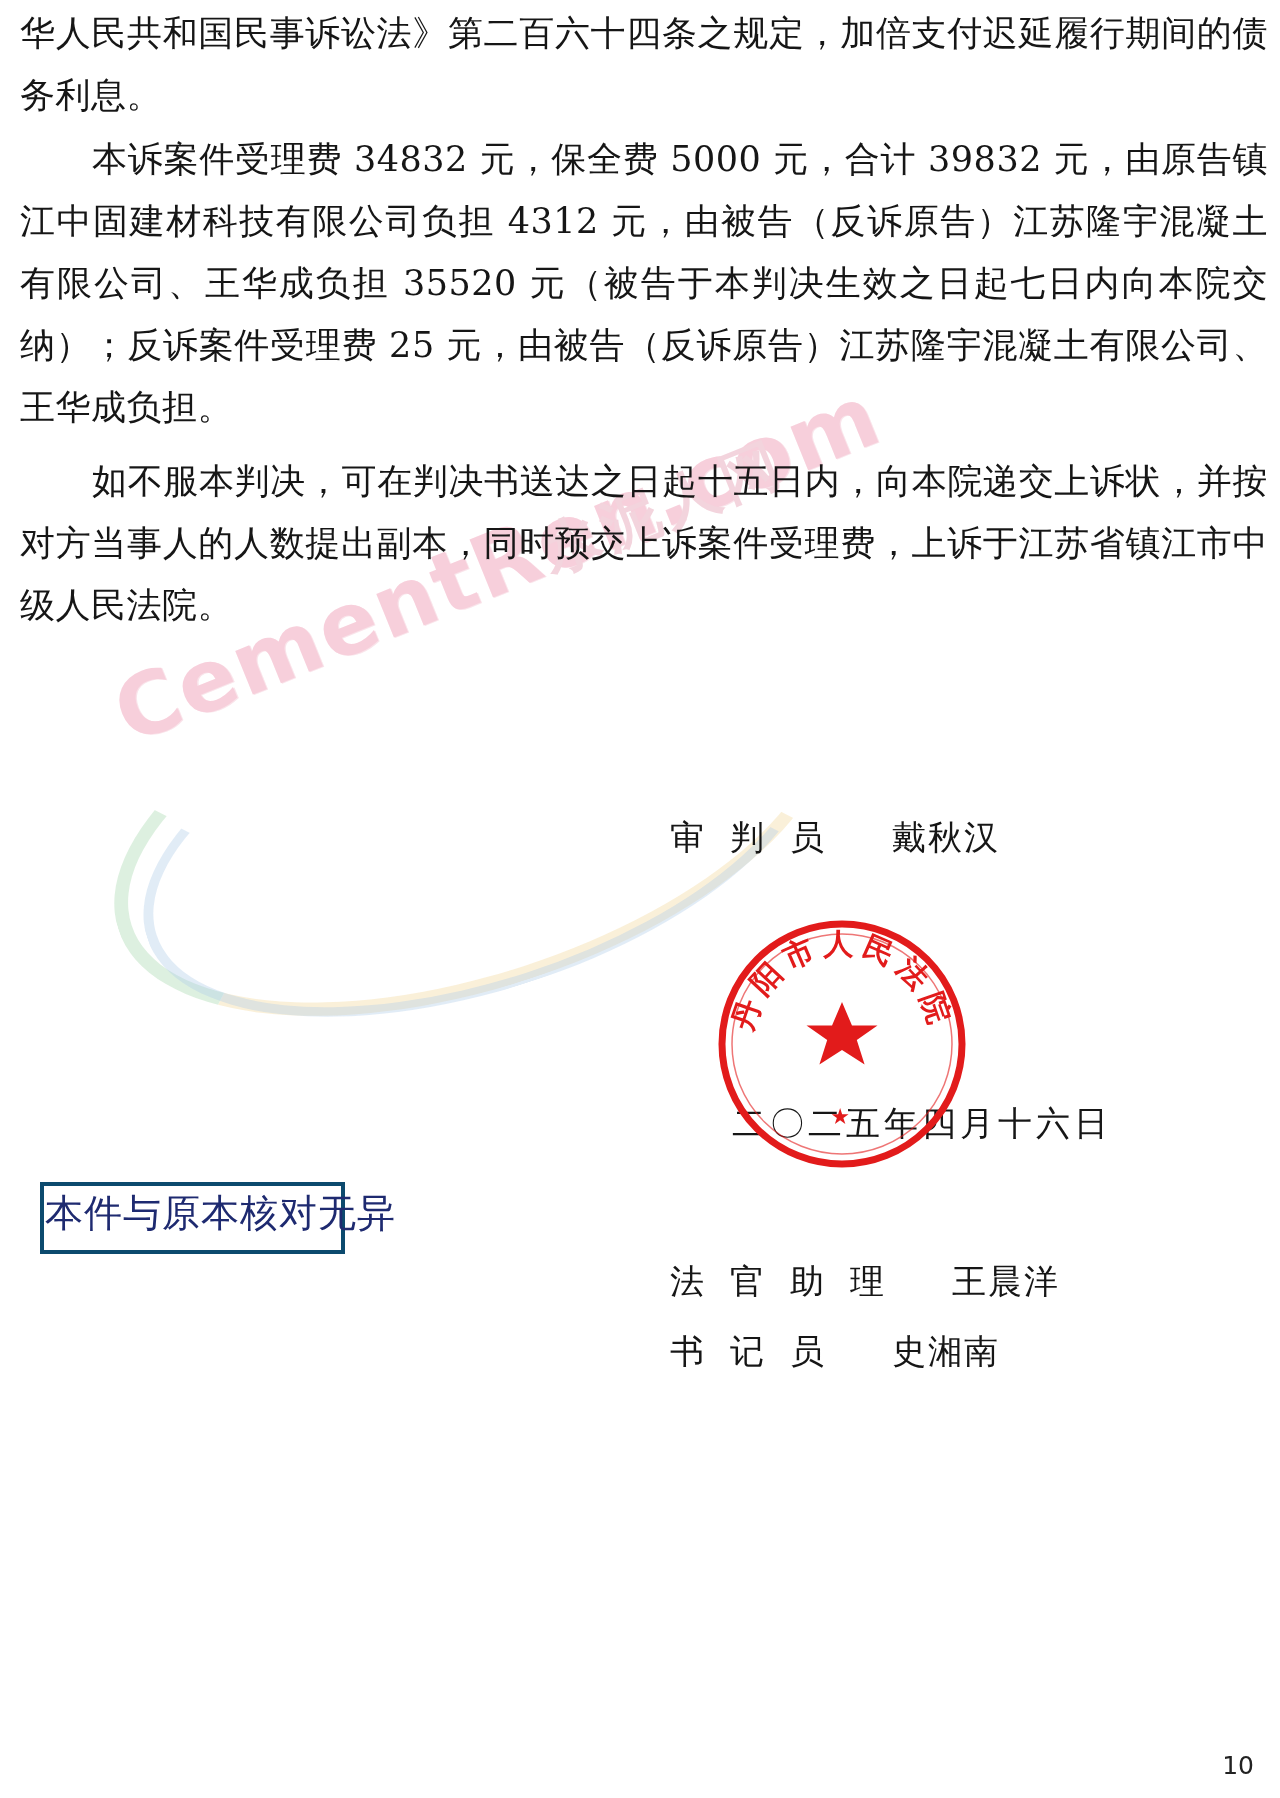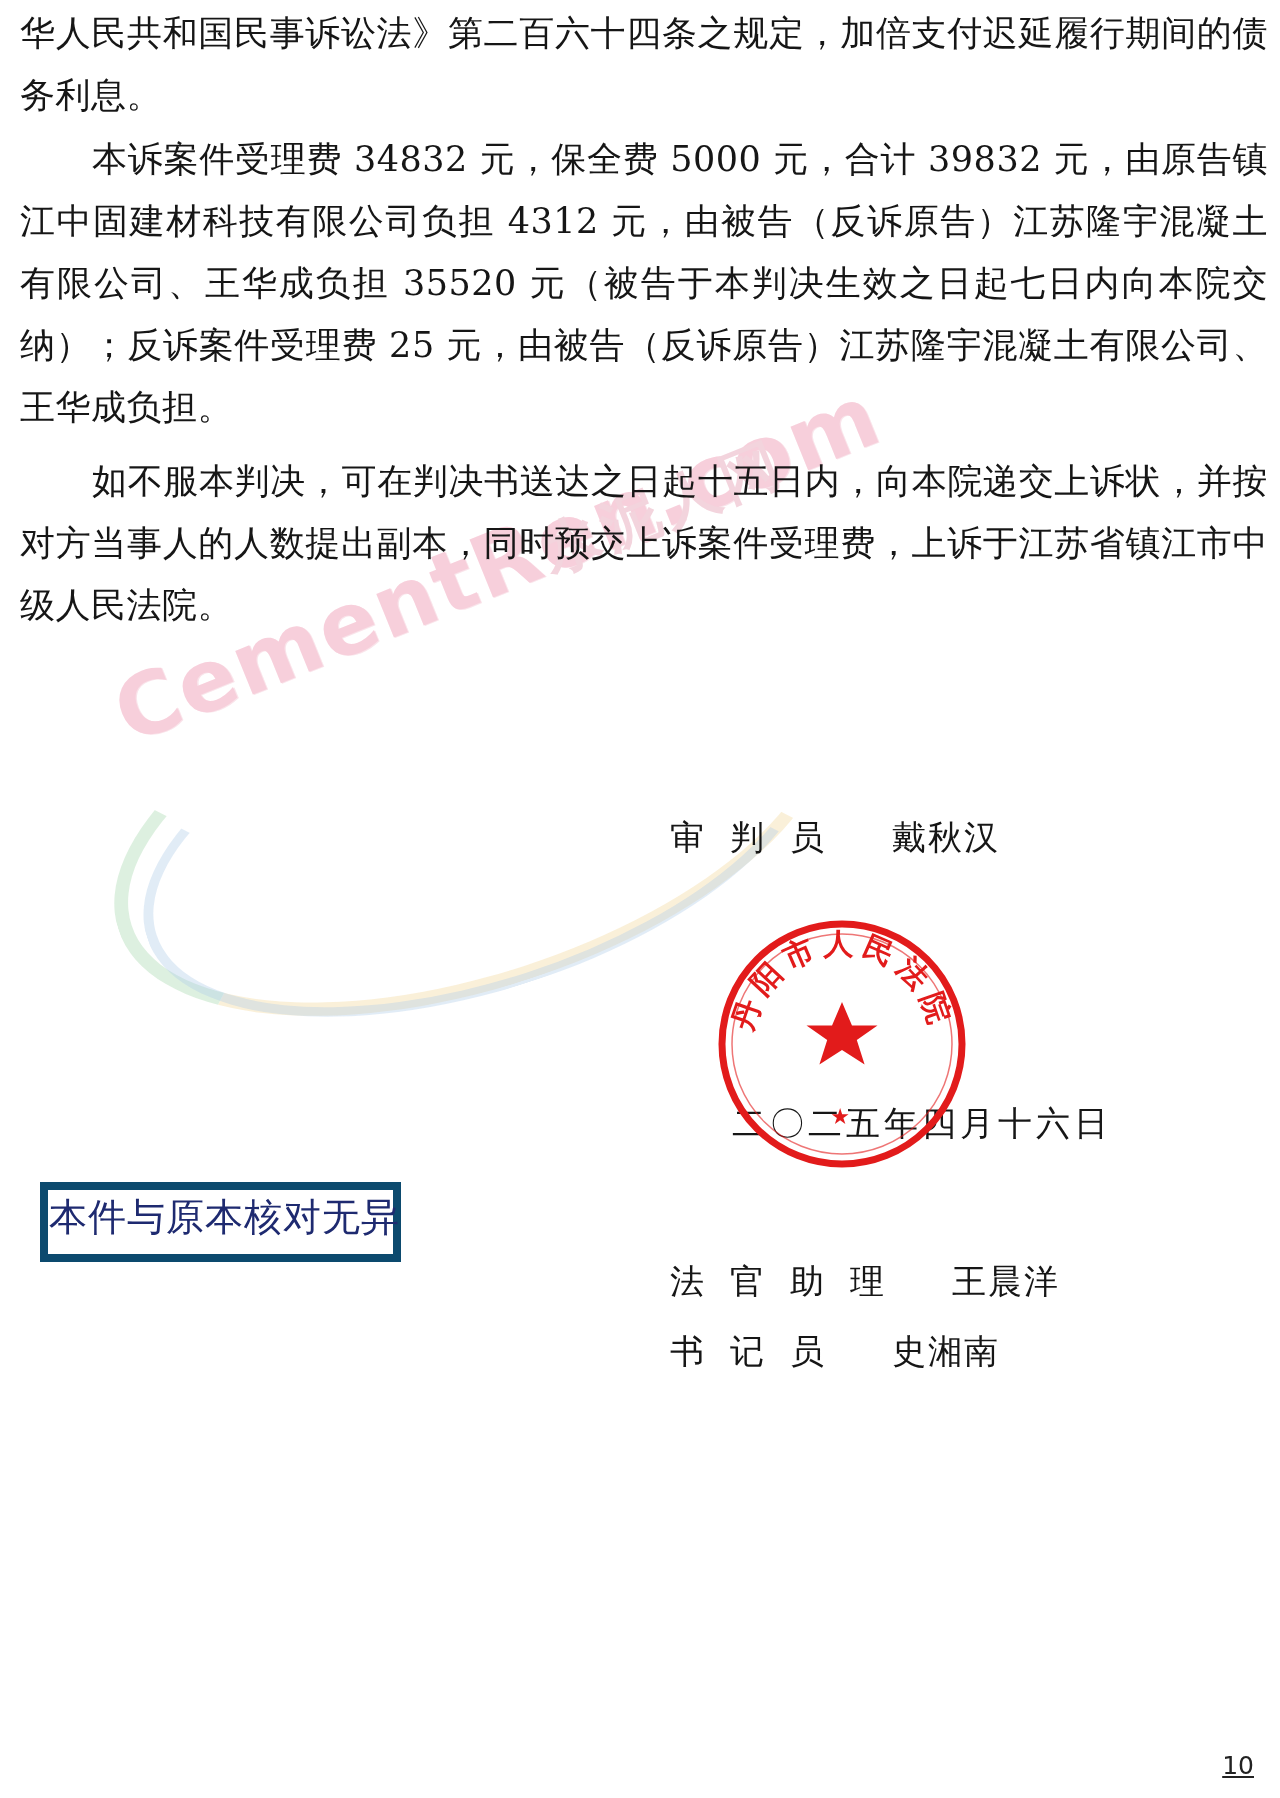--- a/index.html
+++ b/index.html
@@ -148,24 +148,23 @@
   }
   .seal svg { display: block; }
 
   
   .verify-stamp {
     position: absolute;
     left: 40px;
     top: 1182px;
     width: 297px;
     height: 64px;
-    border: 8px solid #0c4a6e;
+    border: 4px solid #0c4a6e;
     z-index: 6;
     background: transparent;
-    padding-left: 48px;
   }
   .verify-stamp .vs-text {
     position: absolute;
     left: 1px;
     top: -4px;
     font-size: 38px;
     line-height: 62px;
     letter-spacing: 1px;
     color: #1e2a70;
     white-space: nowrap;
@@ -174,21 +173,20 @@
 
   
   .page-number {
     position: absolute;
     right: 26px;
     bottom: 18px;
     font-size: 25px;
     color: #222;
     font-family: "DejaVu Sans", "Liberation Sans", sans-serif;
     z-index: 3;
-    text-decoration: underline;
   }
 </style>
 </head>
 <body>
 
 <div class="page">
 
   <div class="watermark">
     <div class="wm-arc"></div>
     <div class="wm-arc2"></div>

